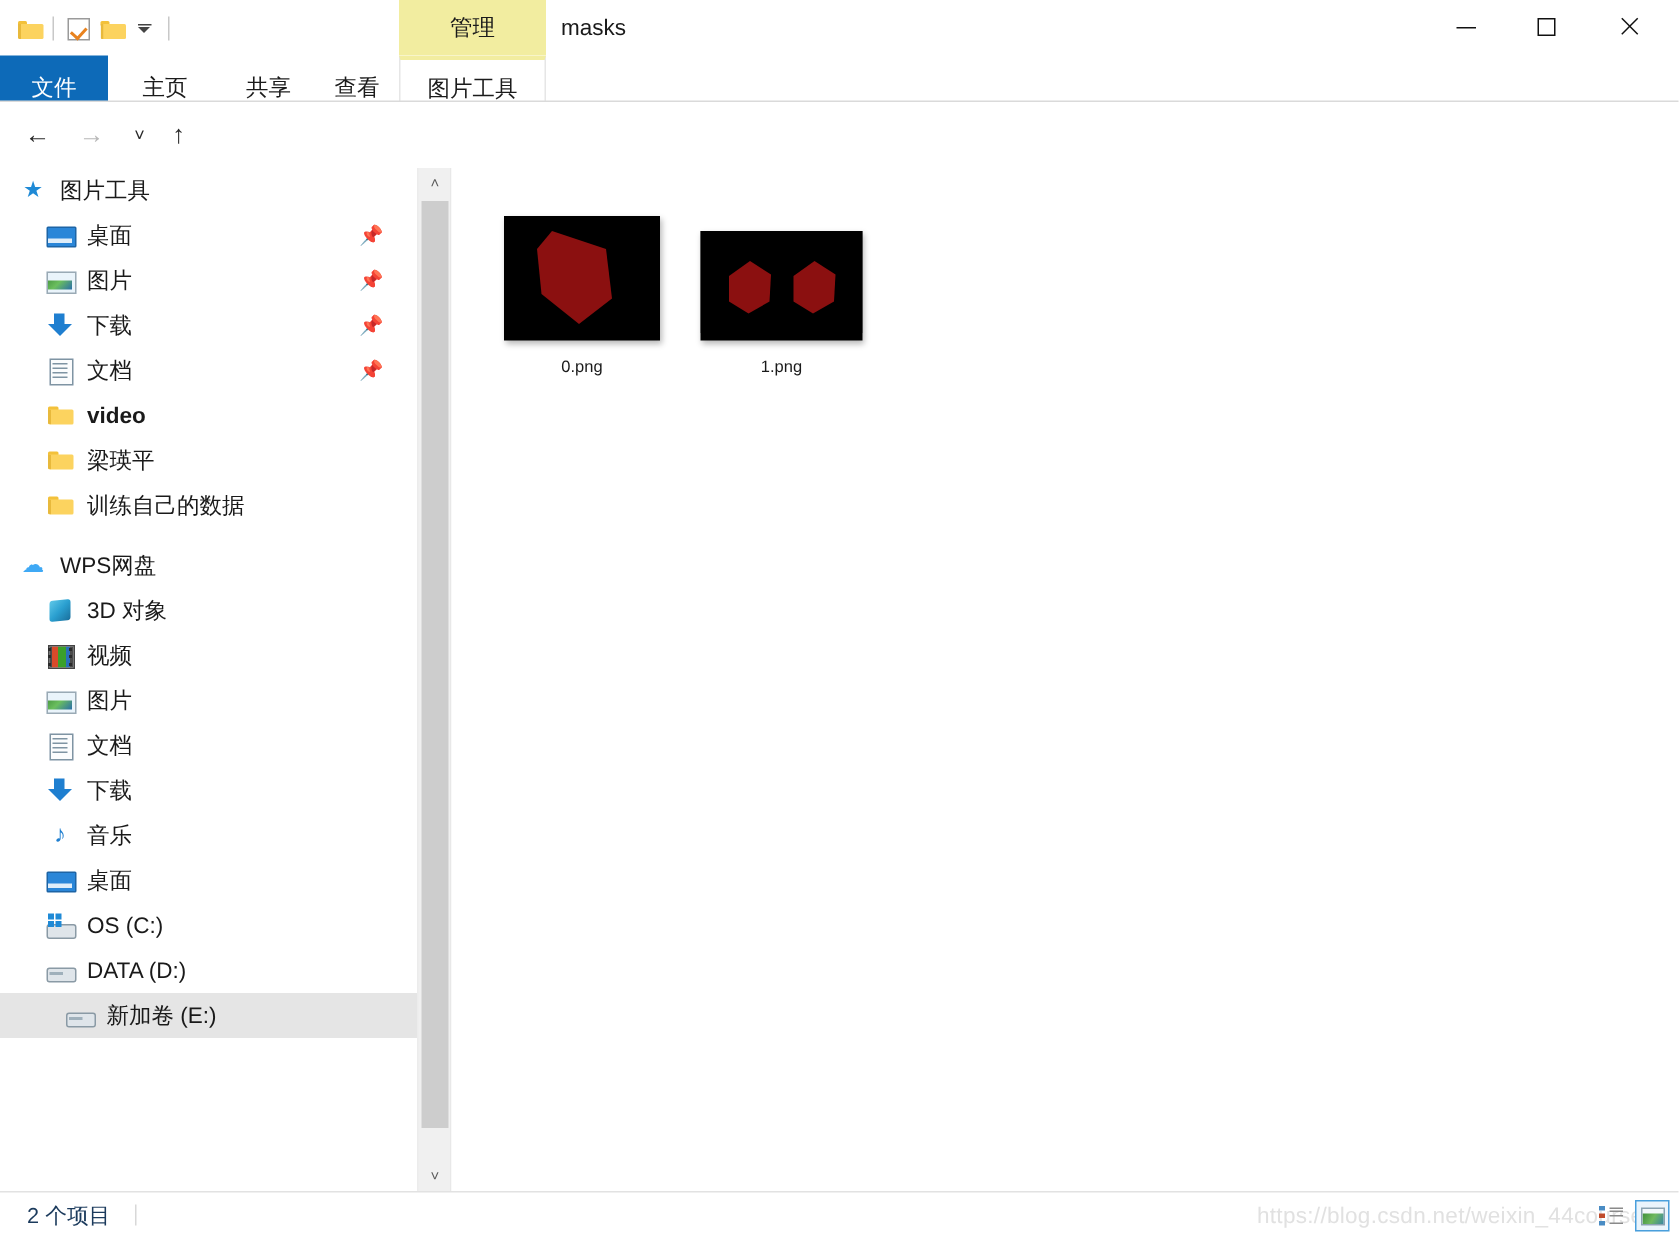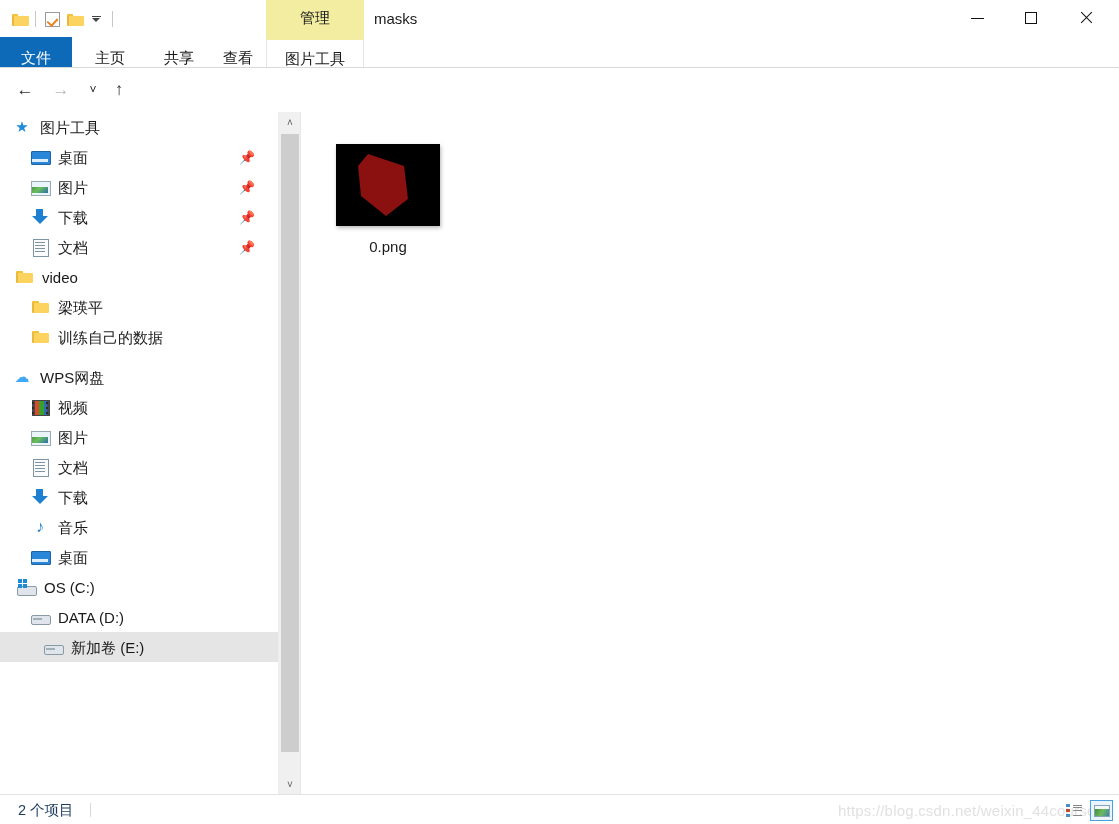--- a/index.html
+++ b/index.html
@@ -253,21 +253,21 @@
   
   .file-tile {
     position: absolute; width: 150px;
     display: flex; flex-direction: column; align-items: center;
   }
   .thumb-wrap {
     box-shadow: 1px 2px 4px rgba(0,0,0,.28);
     background: #000000;
   }
   .thumb-label {
-    margin-top: 12px; font-size: 15px; color: #1a1a1a;
+    margin-top: 12px; font-size: 11px; color: #1a1a1a;
   }
 
   
   #statusbar {
     position: absolute; left: 0; top: 794px; width: 1119px; height: 30px;
     background: #ffffff; border-top: 1px solid #e2e2e2;
   }
   #status-count {
     position: absolute; left: 18px; top: 0; height: 30px; display: flex; align-items: center;
     font-size: 14.5px; color: #1b3a5c;
@@ -419,21 +419,21 @@
       <span class="nav-label">下载</span>
       <span class="pin">📌</span>
     </div>
     <div class="nav-item" style="padding-left:30px;">
       <span class="nav-ic">
           <span class="ic-docs"></span>
         </span>
       <span class="nav-label">文档</span>
       <span class="pin">📌</span>
     </div>
-    <div class="nav-item" style="padding-left:14px;">
+    <div class="nav-item" style="padding-left:30px;font-weight:bold;">
       <span class="nav-ic">
           <span class="ic-folder"></span>
         </span>
       <span class="nav-label">video</span>
     </div>
     <div class="nav-item" style="padding-left:30px;">
       <span class="nav-ic">
           <span class="ic-folder"></span>
         </span>
       <span class="nav-label">梁瑛平</span>
@@ -447,20 +447,26 @@
 
     <div class="nav-item" style="padding-left:12px; margin-top:10px;">
       <span class="nav-ic">
           <span class="ic-cloud">☁</span>
         </span>
       <span class="nav-label">WPS网盘</span>
     </div>
 
     <div class="nav-item" style="padding-left:30px;">
       <span class="nav-ic">
+          <span class="ic-3d"></span>
+        </span>
+      <span class="nav-label">3D 对象</span>
+    </div>
+    <div class="nav-item" style="padding-left:30px;">
+      <span class="nav-ic">
           <span class="ic-video"></span>
         </span>
       <span class="nav-label">视频</span>
     </div>
     <div class="nav-item" style="padding-left:30px;">
       <span class="nav-ic">
           <span class="ic-pictures"></span>
         </span>
       <span class="nav-label">图片</span>
     </div>
@@ -481,21 +487,21 @@
           <span class="ic-music">♪</span>
         </span>
       <span class="nav-label">音乐</span>
     </div>
     <div class="nav-item" style="padding-left:30px;">
       <span class="nav-ic">
           <span class="ic-desktop"></span>
         </span>
       <span class="nav-label">桌面</span>
     </div>
-    <div class="nav-item" style="padding-left:16px;">
+    <div class="nav-item" style="padding-left:30px;">
       <span class="nav-ic">
           <span class="ic-os"></span>
         </span>
       <span class="nav-label">OS (C:)</span>
     </div>
     <div class="nav-item" style="padding-left:30px;">
       <span class="nav-ic">
           <span class="ic-hdd"></span>
         </span>
       <span class="nav-label">DATA (D:)</span>
@@ -521,20 +527,30 @@
     <div class="file-tile" style="left:12px; top:32px;">
       <div class="thumb-wrap">
         <svg width="104" height="78" viewBox="0 0 104 78">
           <rect x="0" y="0" width="104" height="78" fill="#000000"></rect>
           <polygon points="32,10 68,22 72,55 50,72 25,52 22,22" fill="#8b1010"></polygon>
         </svg>
       </div>
       <div class="thumb-label">0.png</div>
     </div>
 
+    <div class="file-tile" style="left:145px; top:32px;">
+      <div class="thumb-wrap" style="margin-top:10px;">
+        <svg width="108" height="68" viewBox="0 0 108 68">
+          <rect x="0" y="0" width="108" height="68" fill="#000000"></rect>
+          <polygon points="19,30 33,20 47,29 46,47 32,55 19,47" fill="#8b1010"></polygon>
+          <polygon points="62,30 76,20 90,29 89,47 75,55 62,47" fill="#8b1010"></polygon>
+        </svg>
+      </div>
+      <div class="thumb-label">1.png</div>
+    </div>
 
   </div>
 </div>
 
 <div id="statusbar">
   <div id="status-count">2 个项目</div>
   <div id="status-div"></div>
   <div id="watermark">https://blog.csdn.net/weixin_44courses</div>
   <div class="viewbtn" id="view-details">
       <span class="vd-glyph"></span>

